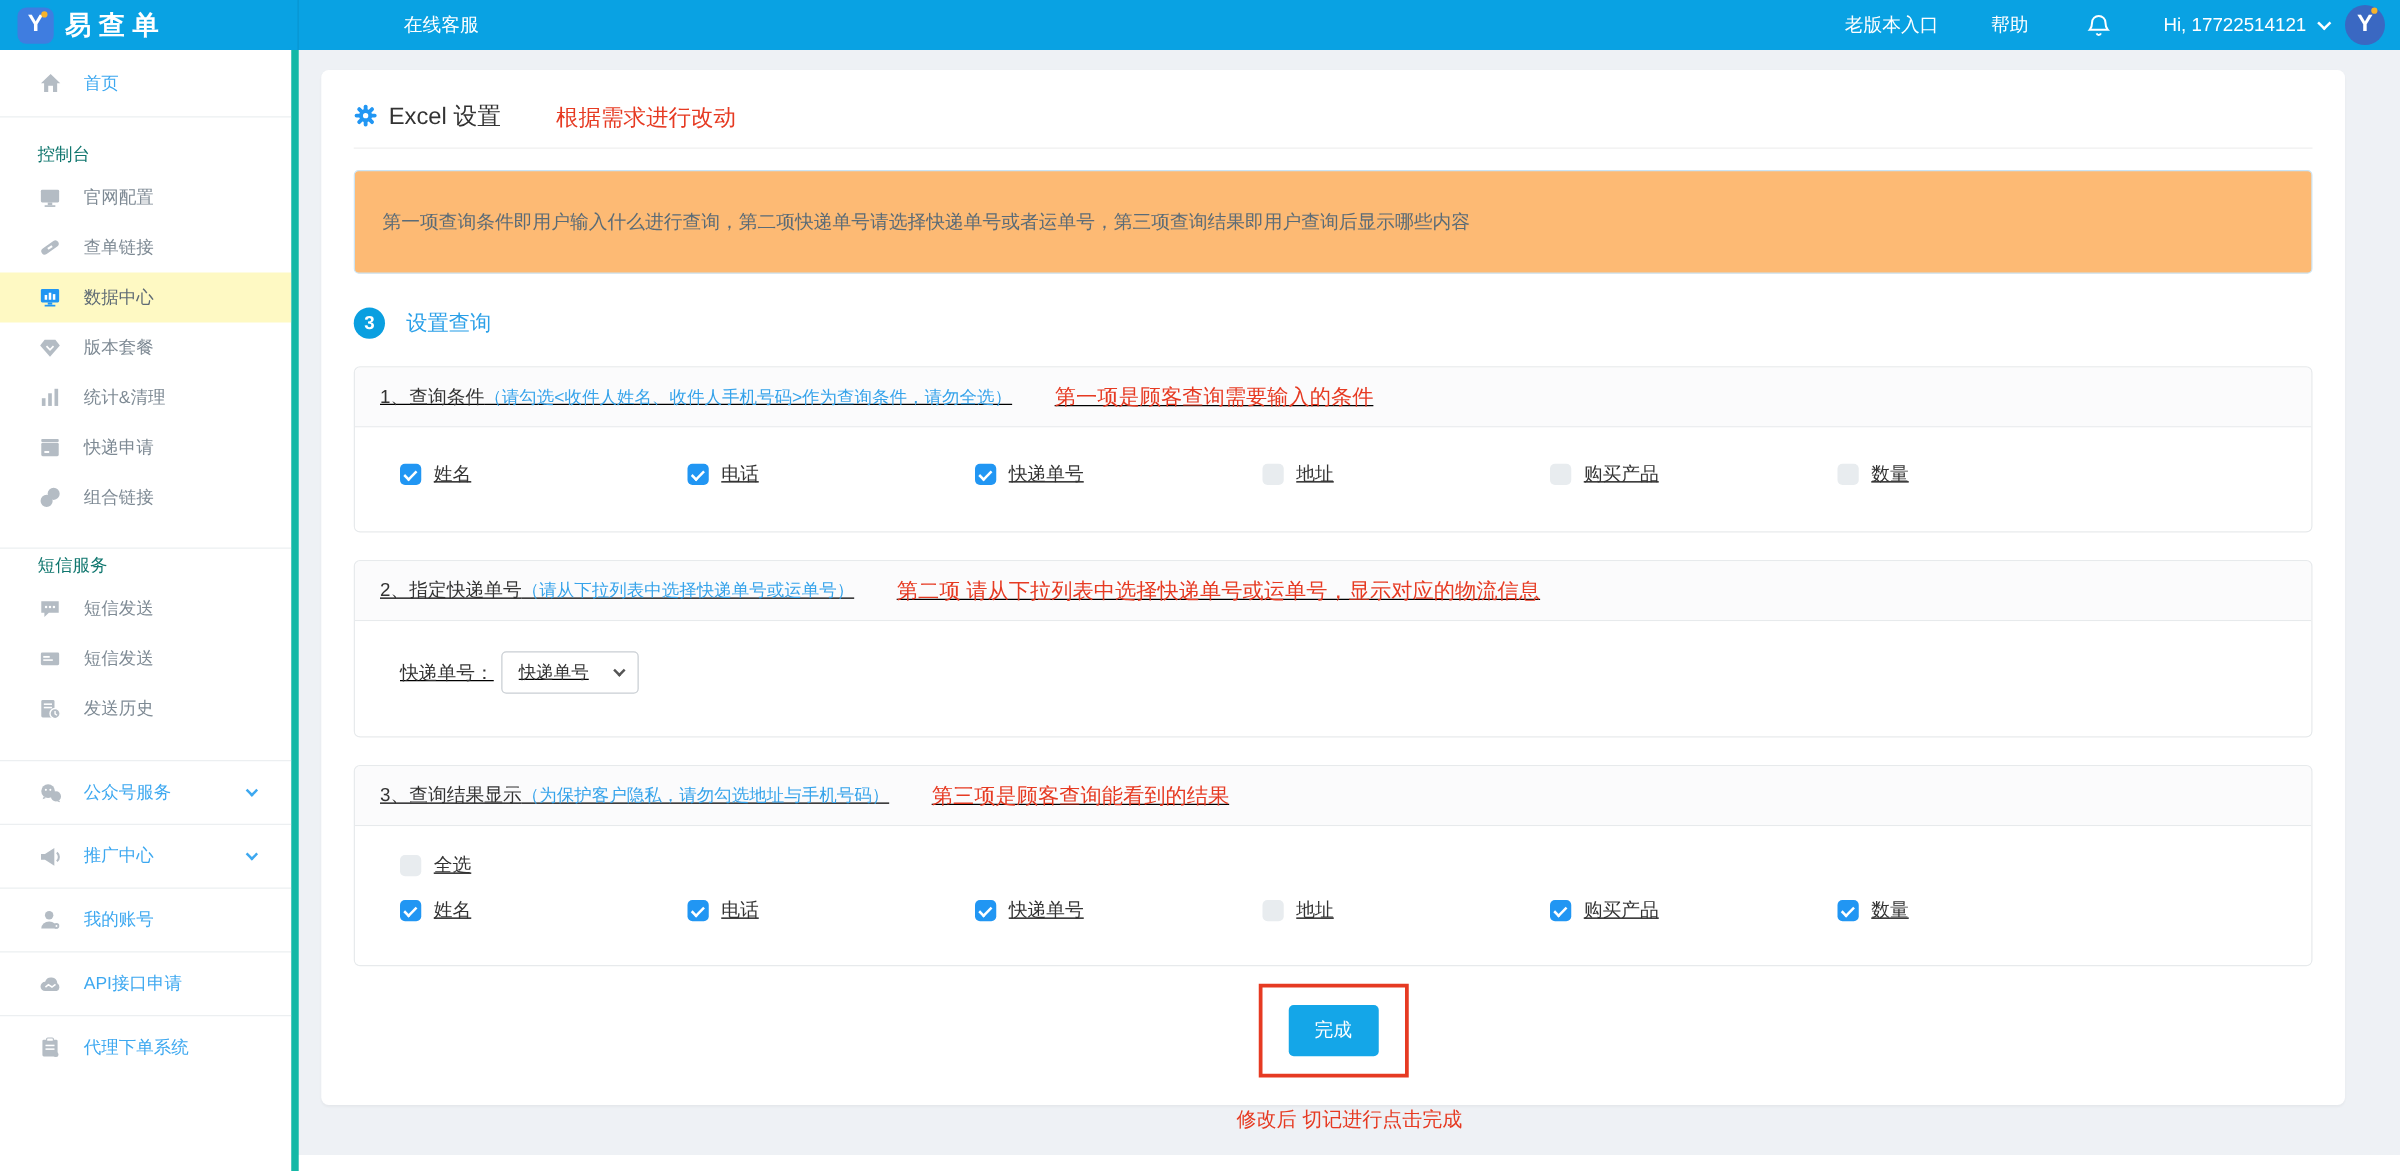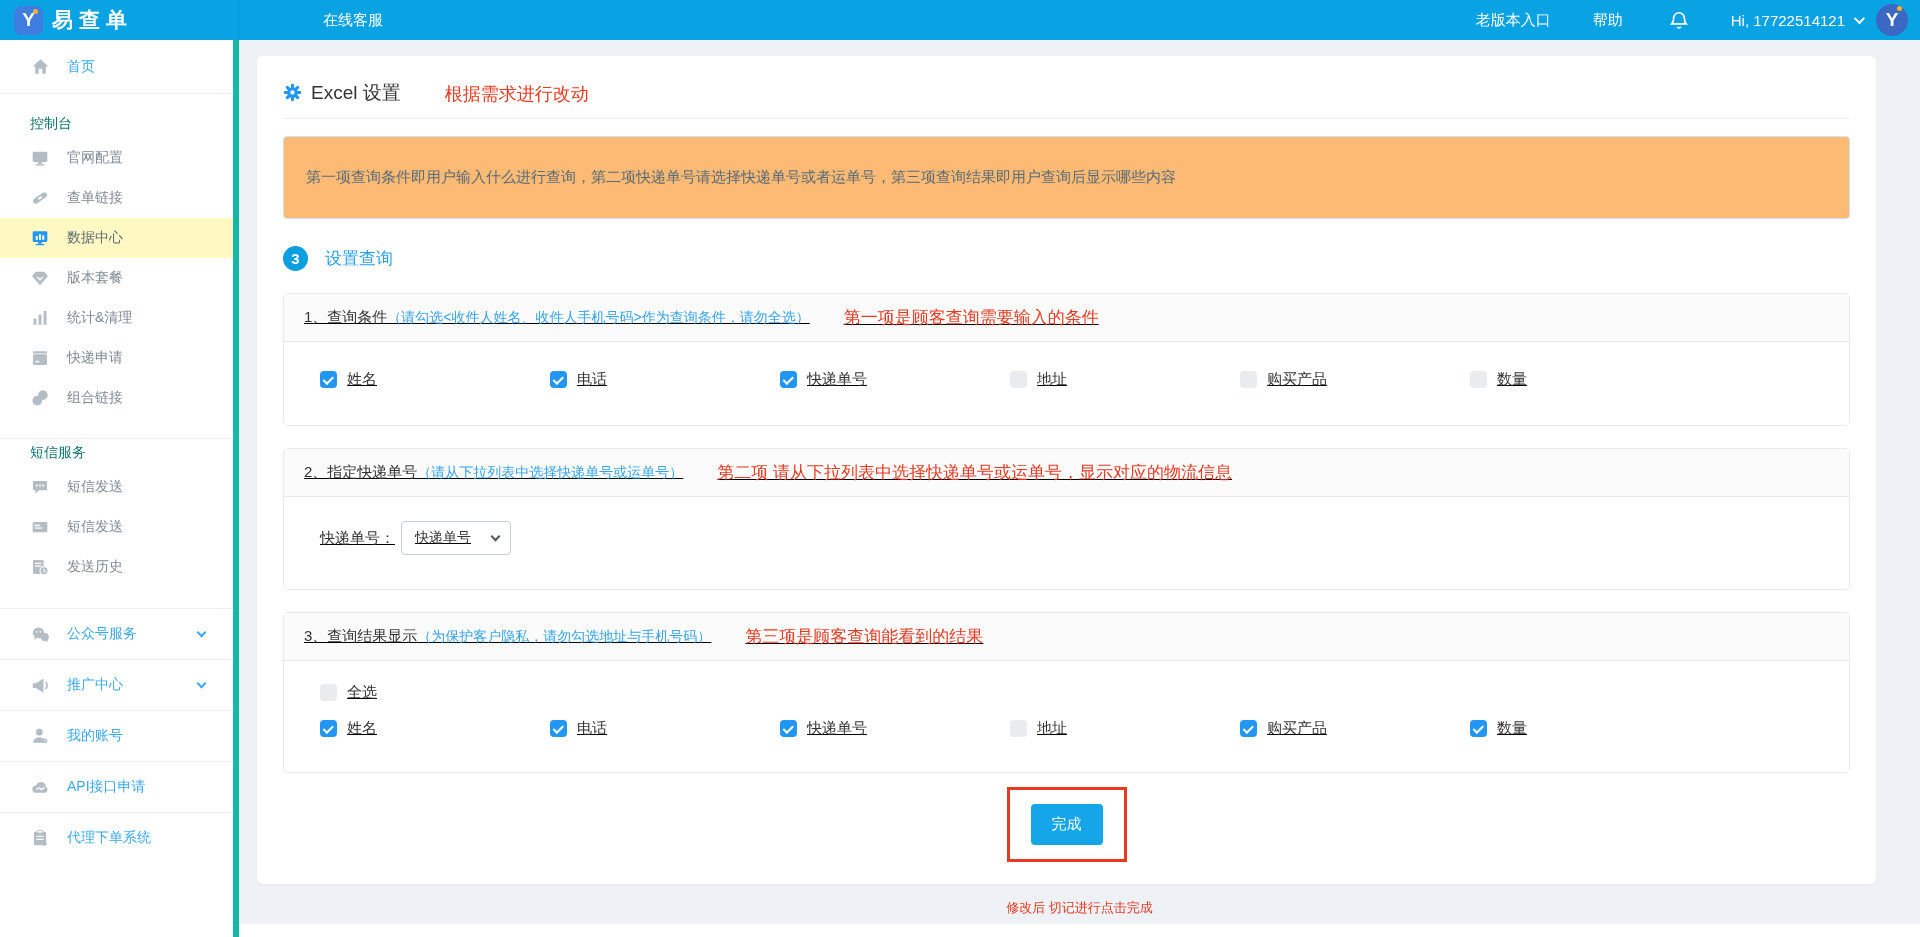--- a/index.html
+++ b/index.html
@@ -92,21 +92,21 @@
         display:flex; align-items:center; justify-content:space-between; padding:0 11px 0 13px; gap:12px;
         font-size:14px; color:#333; cursor:pointer; background:#fff; }
   .sel-chev { width:7px; height:7px; border-right:2px solid #555; border-bottom:2px solid #555;
         transform:rotate(45deg); margin-top:-4px; }
 
   .finish-wrap { display:flex; justify-content:center; margin-top:14px; padding-bottom:12px; }
   .red-rect { border:3px solid var(--note_red,#e63a22); padding:14px 21px; background:#fff; }
   .finish-btn { background:#14a6e8; color:#fff; border:none; border-radius:4px; font-size:15px;
         padding:11px 21px; cursor:pointer; font-family:inherit; }
 
-  .footer-note { text-align:center; margin-top:15px; font-size:13px; }
+  .footer-note { text-align:center; margin-top:2px; font-size:16px; }
   .bottom-strip { position:absolute; left:0; right:0; bottom:0; height:13px; background:#fff; }
 </style>
 </head>
 <body>
 
 <div class="header">
   <div class="brand">
     <span class="brand-icon">
         <span>Y</span>
         <i></i>

